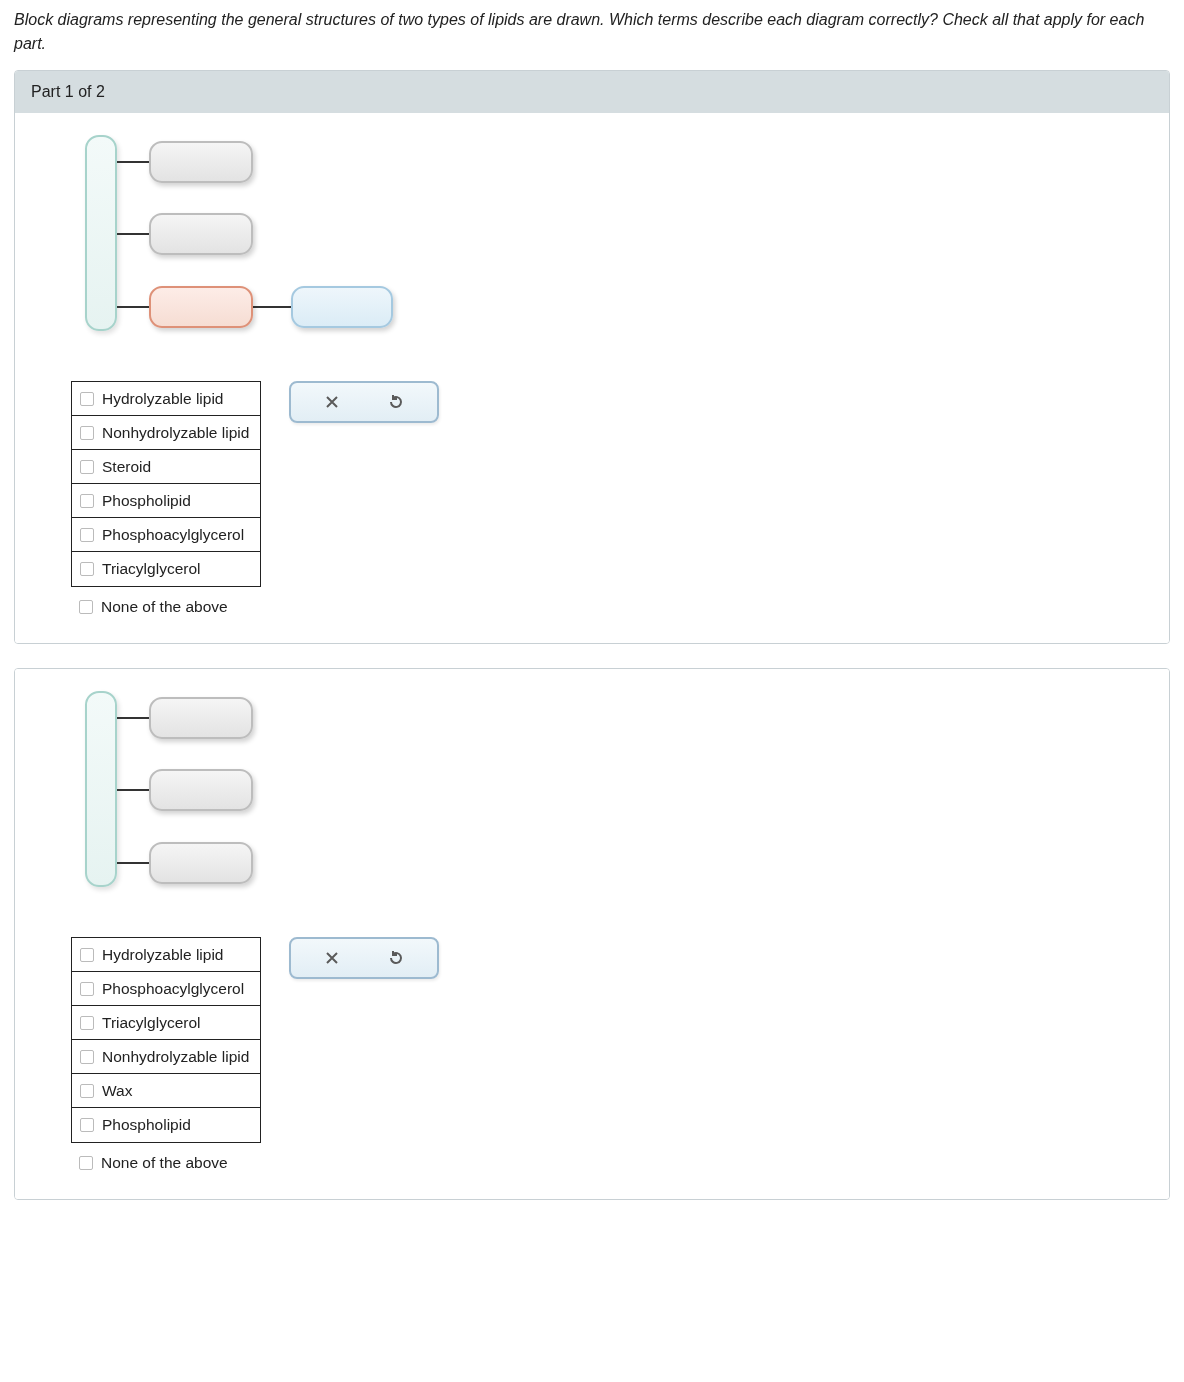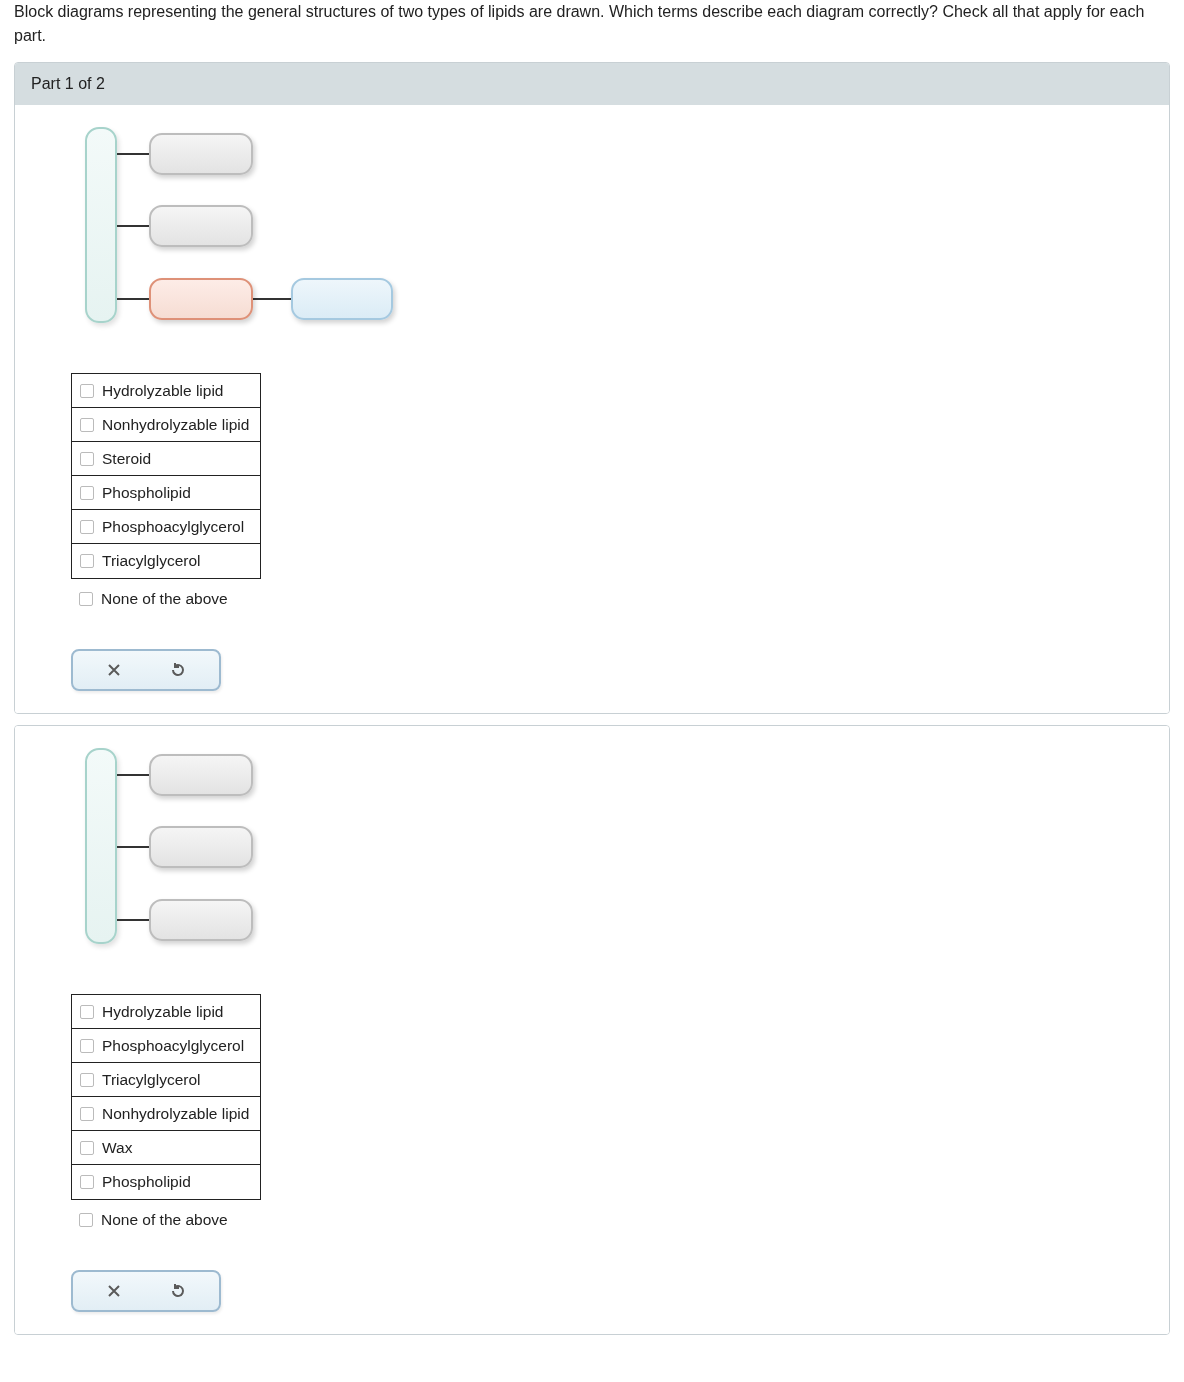--- a/index.html
+++ b/index.html
@@ -8,27 +8,28 @@
       padding: 0;
     }
     body {
       font-family: Verdana, Geneva, sans-serif;
       font-size: 16px;
       color: #222;
       background: #fff;
       padding: 0 14px;
     }
     .question-text {
-      margin: 0 0 14px 0;
+      margin: 8px 0 14px 0;
       line-height: 1.5;
+      font-style: italic;
     }
     .part-container {
       border: 1px solid #c8d0d4;
       border-radius: 4px;
-      margin-bottom: 11px;
+      margin-bottom: 24px;
       overflow: hidden;
     }
     .part-header {
       background: #d5dde0;
       padding: 12px 16px;
       font-size: 16px;
     }
     .part-body {
       background: #fff;
       padding: 18px 0 22px 56px;
@@ -74,22 +75,21 @@
     }
     .blue-block {
       background: linear-gradient(#eef6fb, #dbecf6);
       border: 2px solid #a5c9e0;
     }
 
     
     .answer-row {
       display: flex;
       align-items: flex-start;
-      gap: 36px;
-      flex-direction: column;
+      gap: 28px;
     }
     .options-box {
       border: 1px solid #222;
       width: 190px;
     }
     .option-row {
       border-bottom: 1px solid #222;
       display: flex;
       align-items: center;
       padding: 6px 8px;

